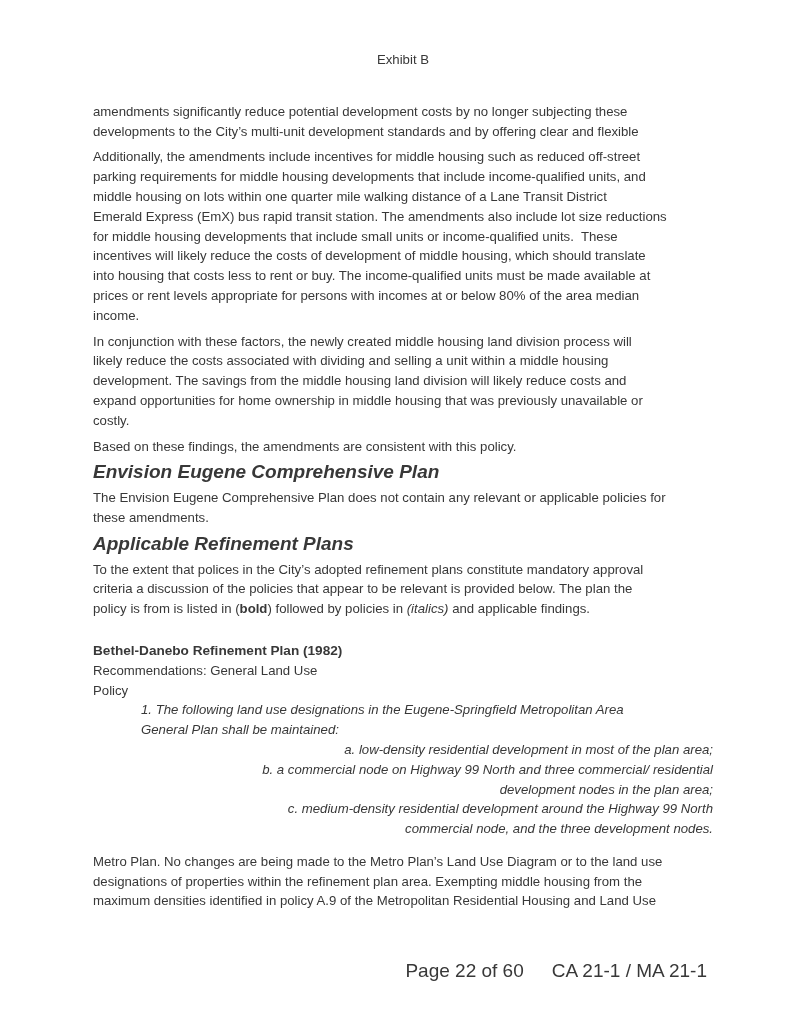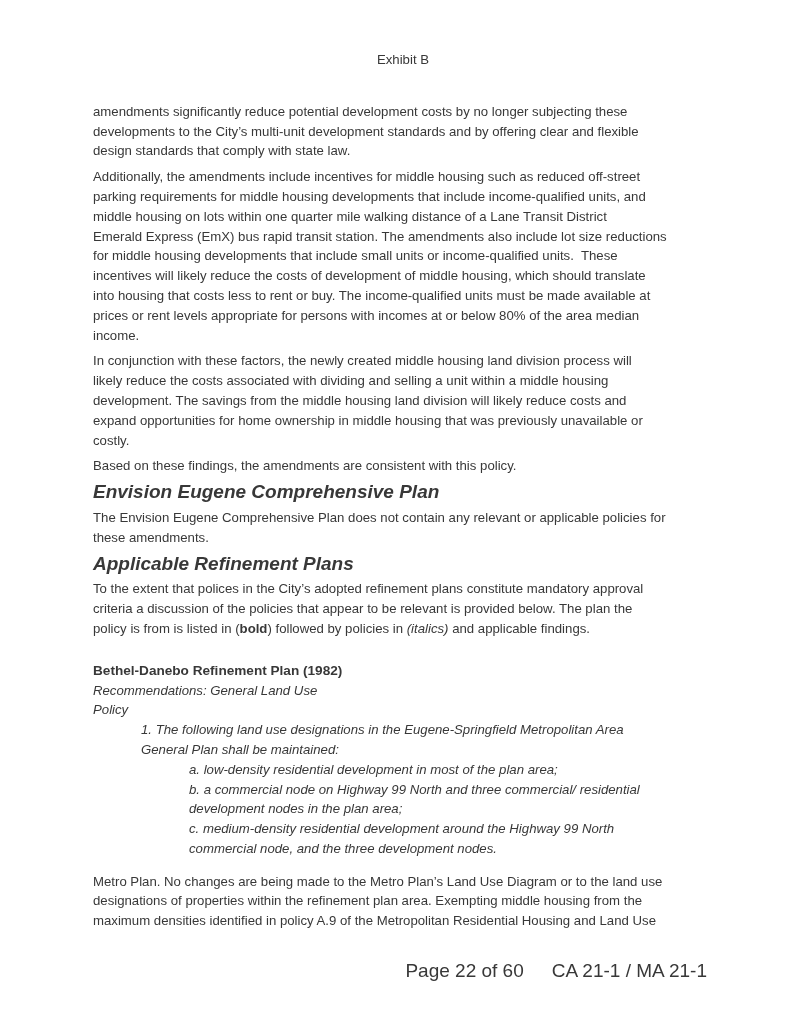--- a/index.html
+++ b/index.html
@@ -27,23 +27,23 @@
   }
   .line { white-space: pre; }
   .b { font-weight: bold; }
   .i { font-style: italic; }
 
   
   .para            { margin: 0 0 6px 0; }
   .para-gap-top    { margin: 13px 0 6px 0; }
   .heading-bi      { margin: 4px 0 6px 0; font-weight: bold; font-style: italic; font-size: 19px; }
   .heading-b       { margin: 22px 0 0 0; font-weight: bold; font-size: 13.6px; }
-  .italic          { margin: 0; font-style: italic; }
+  .italic          { margin: 0; }
   .italic-indent1  { margin: 0 0 0 48px; font-style: italic; }
-  .italic-indent2  { margin: 0 0 0 96px; font-style: italic; }
+  .italic-indent2  { margin: 0 0 0 96px; font-style: italic; text-align: right; }
 
   .footer {
     position: absolute;
     left: 93px;
     right: 93px;
     top: 961px;
     display: flex;
     justify-content: flex-end;
     font-size: 19px;
     line-height: 19.8px;
@@ -53,21 +53,20 @@
 </head>
 <body>
 
 <div class="page">
   <div class="content">
     <div class="doc-title">Exhibit B</div>
     <div id="blocks">
         <div class="para">
           <div class="line"><span>amendments significantly reduce potential development costs by no longer subjecting these</span></div>
           <div class="line"><span>developments to the City’s multi-unit development standards and by offering clear and flexible</span></div>
-          <div class="line"><span>design standards that comply with state law.</span></div>
         </div>
         <div class="para">
           <div class="line"><span>Additionally, the amendments include incentives for middle housing such as reduced off-street</span></div>
           <div class="line"><span>parking requirements for middle housing developments that include income-qualified units, and</span></div>
           <div class="line"><span>middle housing on lots within one quarter mile walking distance of a Lane Transit District</span></div>
           <div class="line"><span>Emerald Express (EmX) bus rapid transit station. The amendments also include lot size reductions</span></div>
           <div class="line"><span>for middle housing developments that include small units or income-qualified units.  These</span></div>
           <div class="line"><span>incentives will likely reduce the costs of development of middle housing, which should translate</span></div>
           <div class="line"><span>into housing that costs less to rent or buy. The income-qualified units must be made available at</span></div>
           <div class="line"><span>prices or rent levels appropriate for persons with incomes at or below 80% of the area median</span></div>

